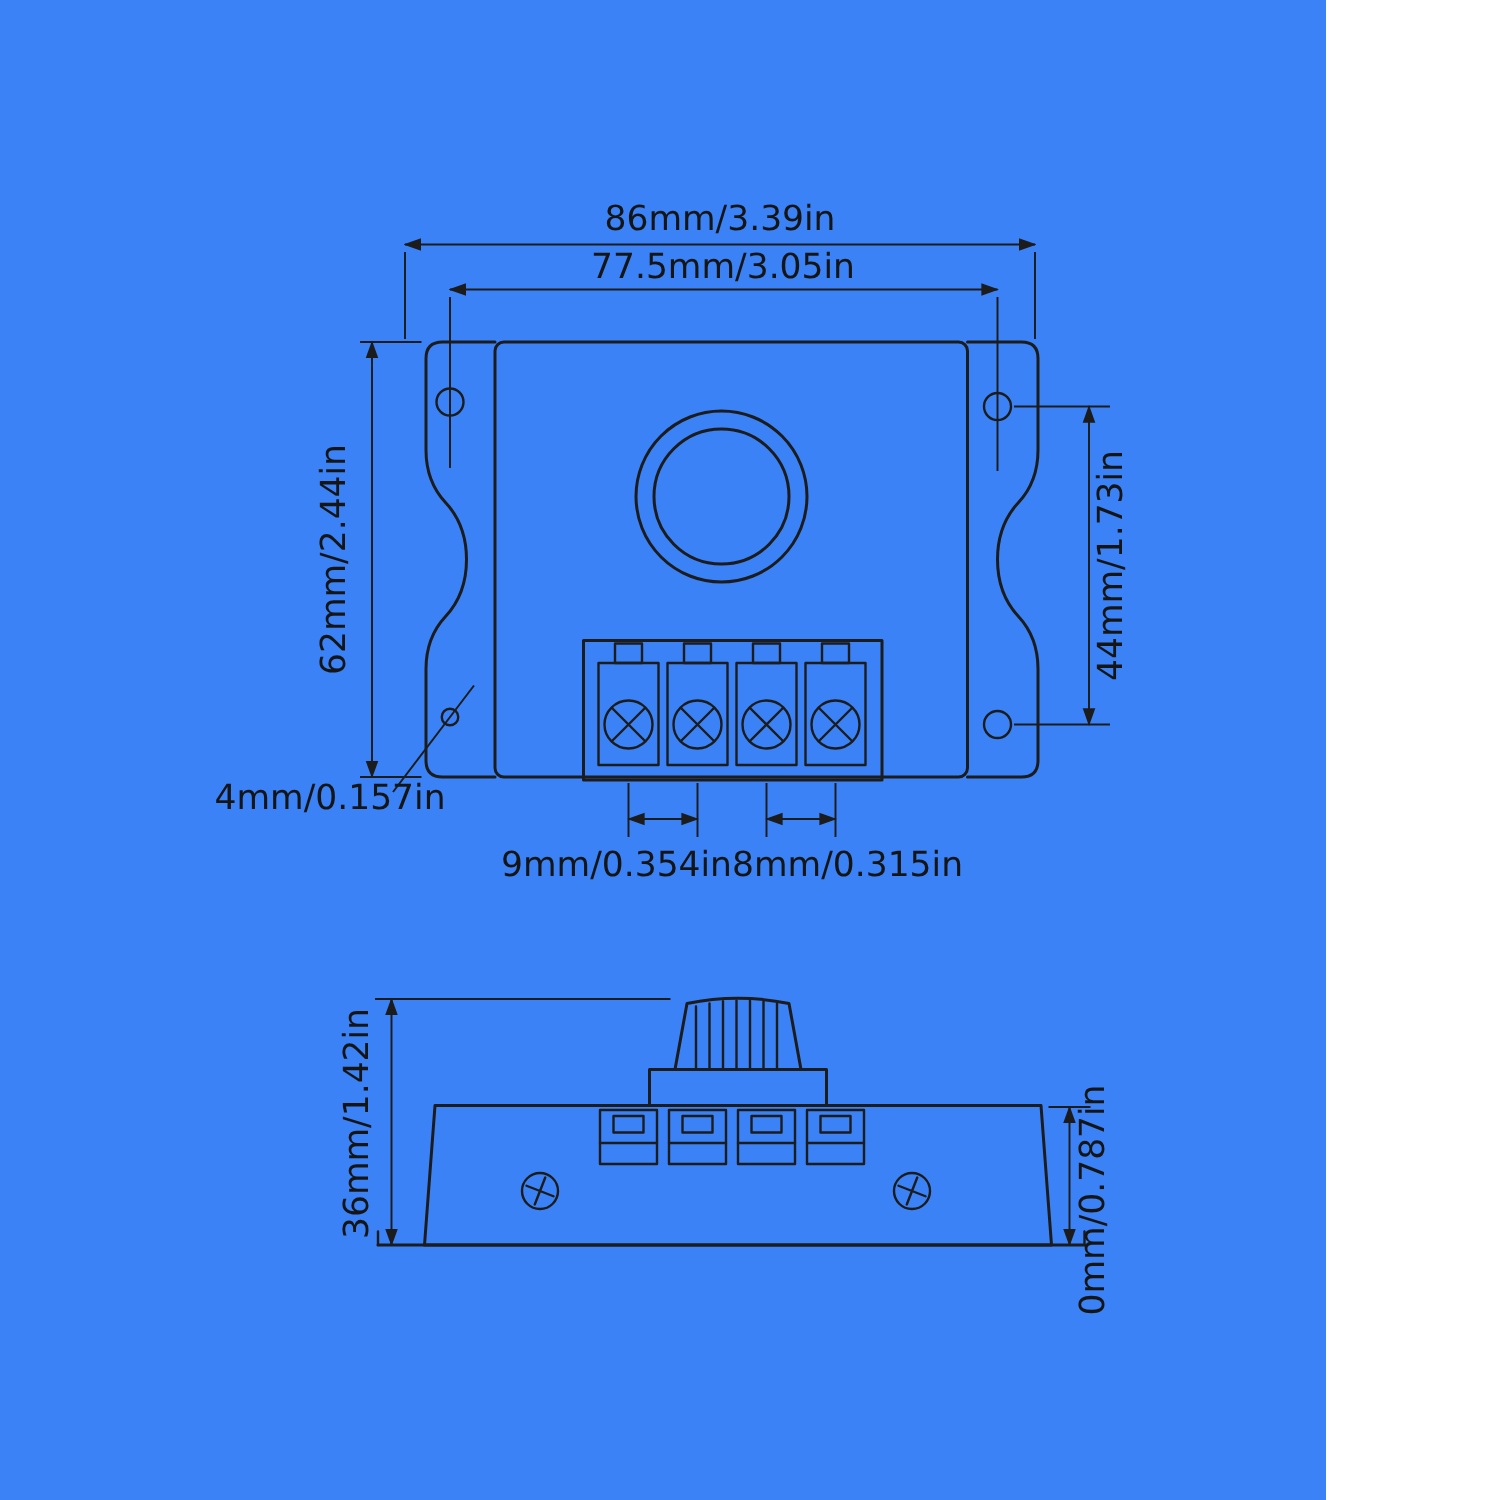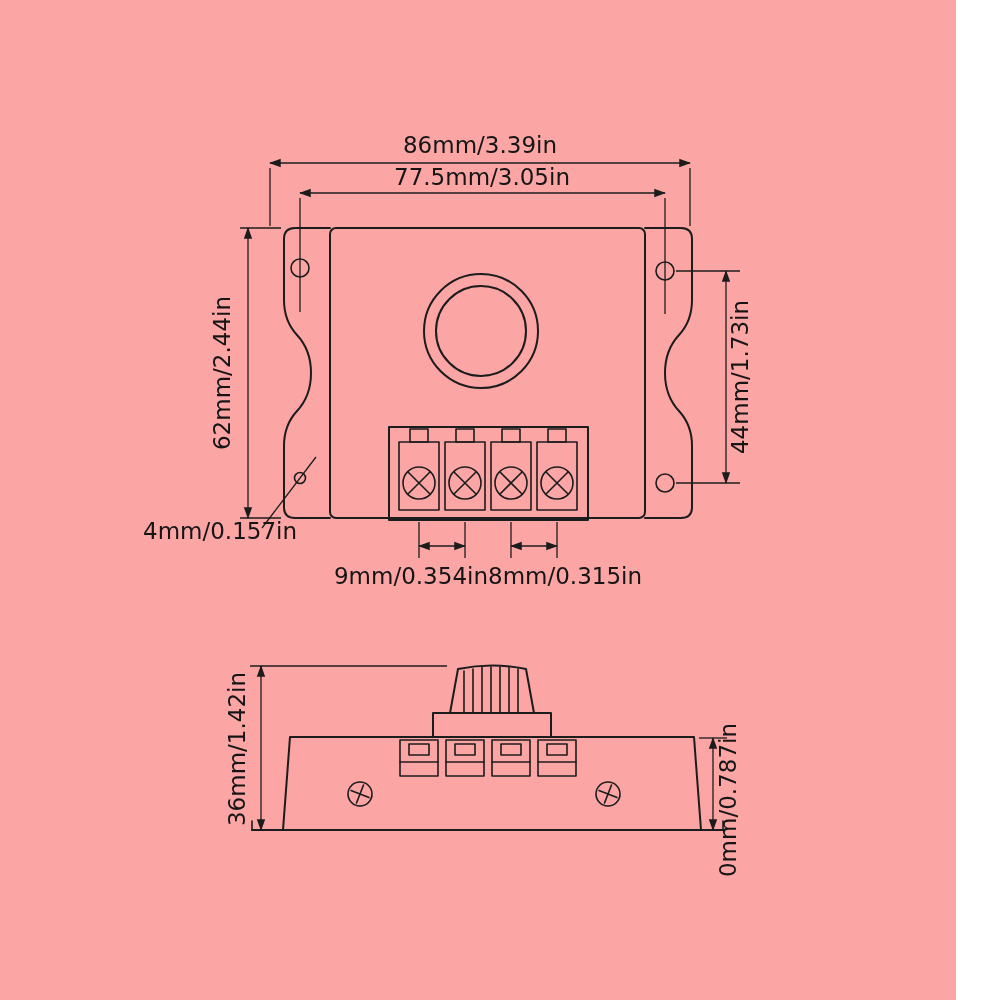--- a/index.html
+++ b/index.html
@@ -1,16 +1,16 @@
 <!DOCTYPE html>
 <html><head>
 <meta charset="utf-8">
 <style>
   html,body{margin:0;padding:0;background:#ffffff;}
-  .stage{width:956px;height:1000px;position:relative;background:#fca5a5;overflow:hidden;}
+  .stage{width:884px;height:1000px;position:relative;background:#3b82f6;overflow:hidden;}
   svg{display:block;}
   svg text{font-family:"DejaVu Sans","Liberation Sans",sans-serif;font-size:23px;fill:#151515;}
   .outline{fill:none;stroke:#1c1c1c;stroke-width:2;stroke-linejoin:round;stroke-linecap:round;}
   .thin{fill:none;stroke:#1c1c1c;stroke-width:1.6;stroke-linejoin:round;stroke-linecap:round;}
   .dim{fill:none;stroke:#1c1c1c;stroke-width:1.3;}
   .arrowhead{fill:#1c1c1c;}
 </style>
 </head>
 <body>
 

